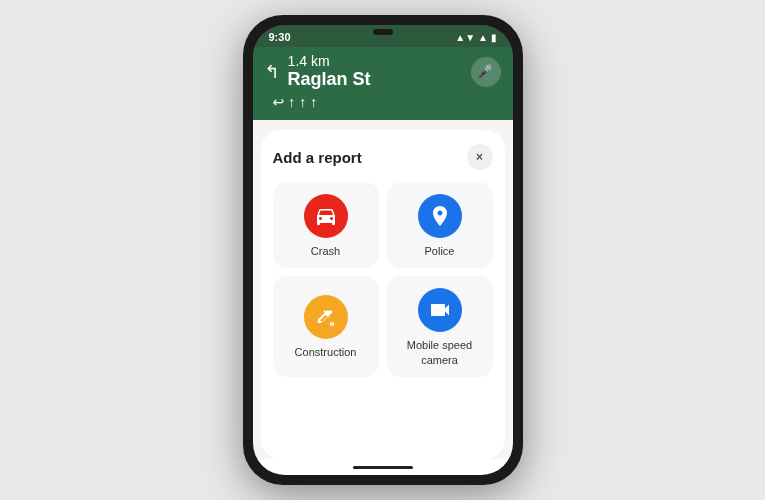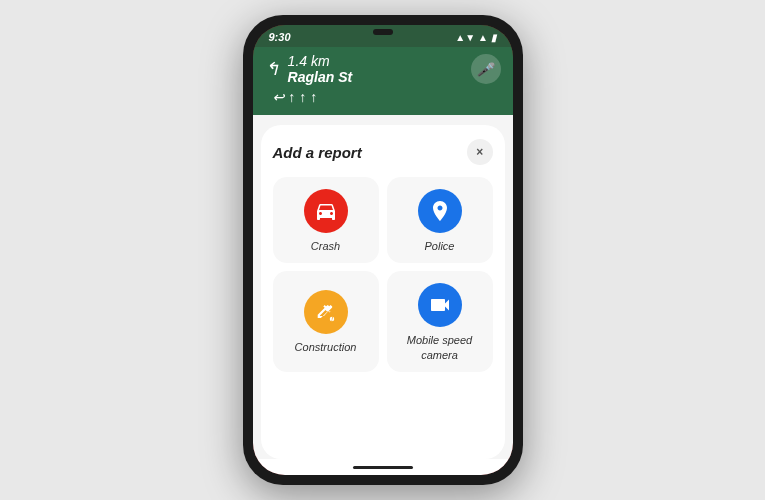--- a/index.html
+++ b/index.html
@@ -22,21 +22,20 @@
       box-shadow: 0 10px 40px rgba(0,0,0,0.4);
     }
     .phone-screen {
       width: 100%;
       height: 100%;
       background: #7f1d1d;
       border-radius: 32px;
       overflow: hidden;
       display: flex;
       flex-direction: column;
-      font-style: italic;
     }
     .status-bar {
       background: #2d5a3d;
       display: flex;
       justify-content: space-between;
       align-items: center;
       padding: 6px 16px 4px;
       flex-shrink: 0;
     }
     .status-time {
@@ -81,21 +80,21 @@
     .nav-info {
       flex: 1;
     }
     .nav-distance {
       color: white;
       font-size: 14px;
       font-weight: 500;
     }
     .nav-street {
       color: white;
-      font-size: 14px;
+      font-size: 18px;
       font-weight: 700;
     }
     .mic-btn {
       width: 30px;
       height: 30px;
       background: rgba(255,255,255,0.2);
       border-radius: 50%;
       display: flex;
       align-items: center;
       justify-content: center;

